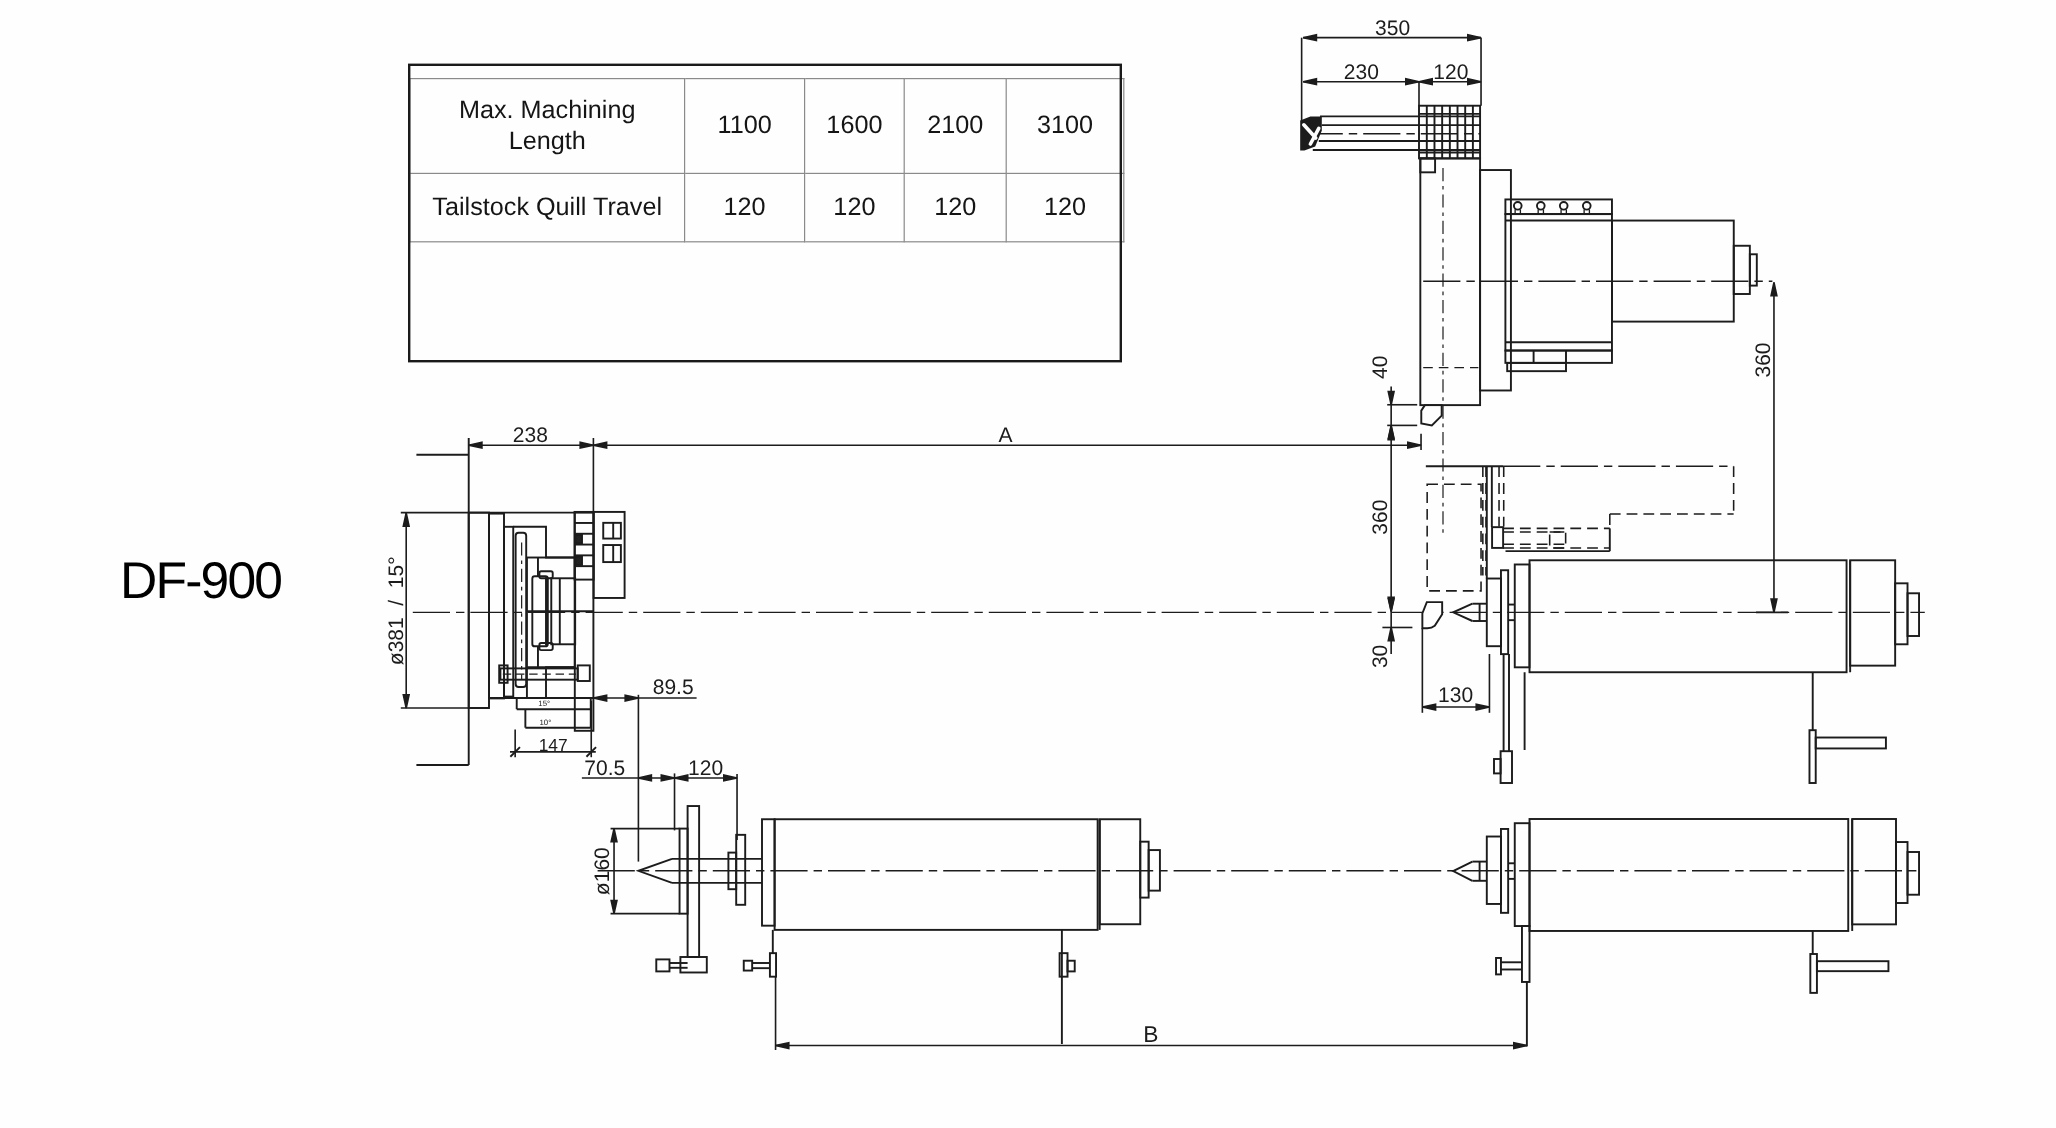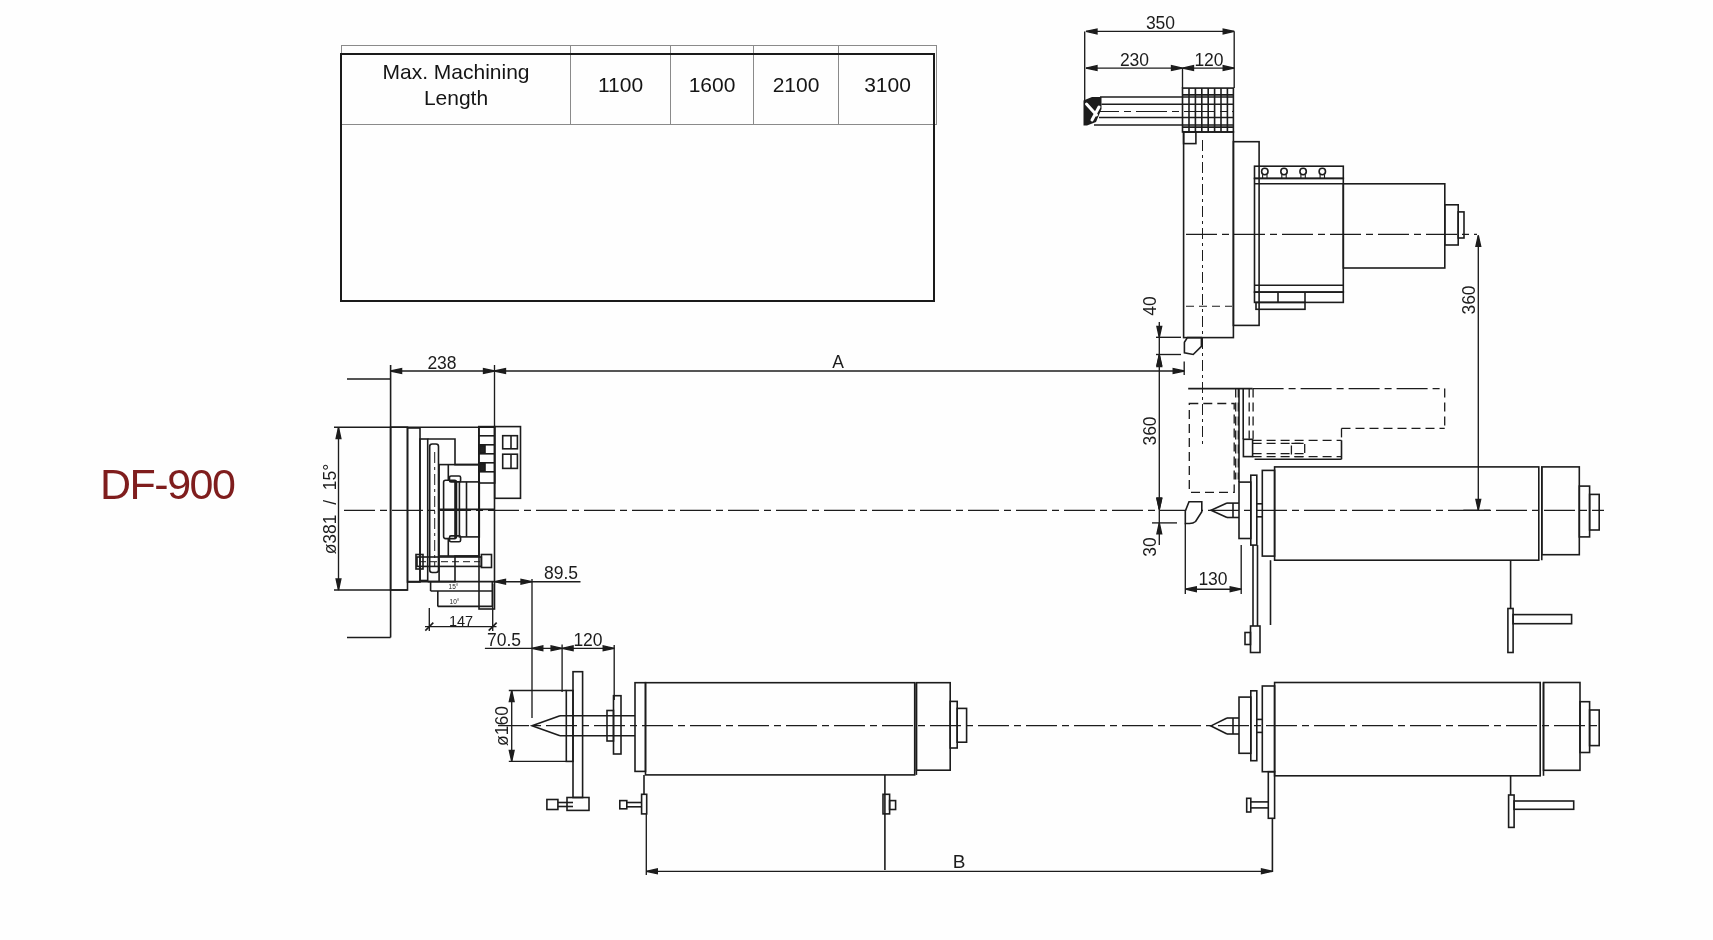--- a/index.html
+++ b/index.html
@@ -1,19 +1,19 @@
 <!DOCTYPE html>
 <html><head>
 <meta charset="utf-8">
 <style>
   html,body{margin:0;padding:0;background:#ffffff;}
   #page{position:relative;width:1713px;height:940px;background:#fefefe;overflow:hidden;
         font-family:"Liberation Sans", sans-serif;}
-  #df{position:absolute;left:100px;top:460px;font-size:43px;color:#7f1d1d;letter-spacing:-1.5px;}
-  table.spec{position:absolute;left:341px;top:45px;border-collapse:collapse;table-layout:fixed;}
+  #df{position:absolute;left:100px;top:460px;font-size:43px;color:#000000;letter-spacing:-1.5px;}
+  table.spec{position:absolute;left:341px;top:65px;border-collapse:collapse;table-layout:fixed;}
   table.spec td{border:1px solid #8a8a8a;text-align:center;vertical-align:middle;
      font-size:21px;color:#151515;padding:0;line-height:1.25;}
   svg{position:absolute;left:0;top:0;}
 </style>
 </head>
 <body>
 <div id="page">
   <table class="spec" style="width:595px;">
     <colgroup>
         <col style="width:229px">
@@ -23,20 +23,27 @@
         <col style="width:98px">
       </colgroup>
     <tbody>
         <tr style="height:79px">
           <td>Max. Machining<br>Length</td>
           <td>1100</td>
           <td>1600</td>
           <td>2100</td>
           <td>3100</td>
         </tr>
+    <tr style="height:57px">
+          <td>Tailstock Quill Travel</td>
+          <td>120</td>
+          <td>120</td>
+          <td>120</td>
+          <td>120</td>
+        </tr>
   </tbody>
     </table>
   <div id="tblborder" style="position:absolute;left:340px;top:52.5px;width:591px;height:245px;border:2.5px solid #1a1a1a;"></div>
   <div id="df">DF-900</div>
 
   <svg width="1713" height="940" viewBox="0 0 1713 940">
   <g id="drawing" stroke="#1c1c1c" stroke-width="1.6" fill="none" stroke-linecap="butt">
 
     <g stroke-width="1.2" stroke-dasharray="31 5 7 5">
       <line x1="344" y1="510.3" x2="1604" y2="510.3"></line>

